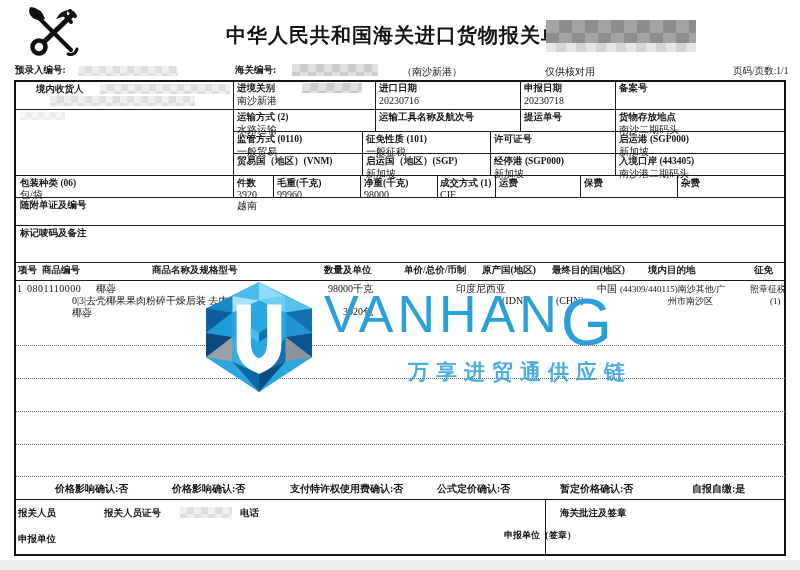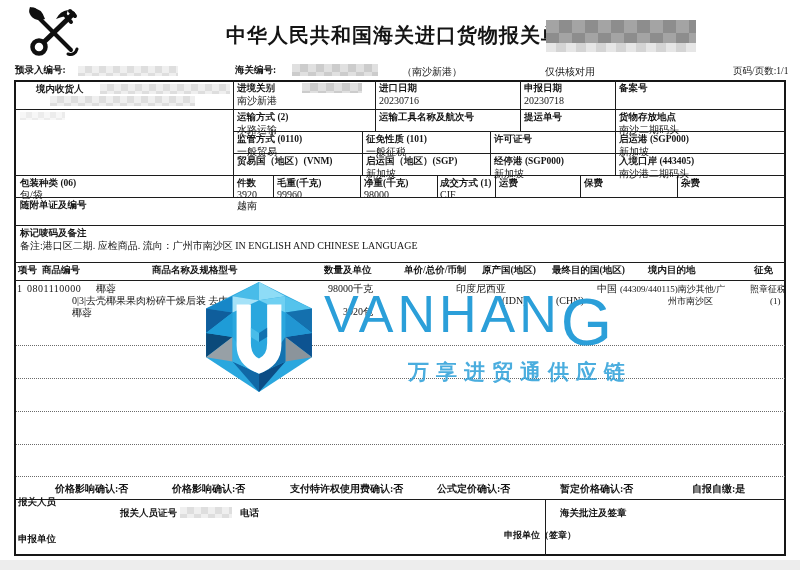--- a/index.html
+++ b/index.html
@@ -139,21 +139,20 @@
   <div class="val" style="left:364px;top:189px;">98000</div>
   <div class="lbl" style="left:440px;top:178px;">成交方式 (1)</div>
   <div class="val" style="left:440px;top:189px;">CIF</div>
   <div class="lbl" style="left:499px;top:178px;">运费</div>
   <div class="lbl" style="left:584px;top:178px;">保费</div>
   <div class="lbl" style="left:681px;top:178px;">杂费</div>
 
   <div class="lbl" style="left:20px;top:200px;">随附单证及编号</div>
 
   <div class="lbl" style="left:20px;top:228px;">标记唛码及备注</div>
-  <div class="val" style="left:20px;top:240px;">备注:港口区二期. 应检商品. 流向：广州市南沙区 IN ENGLISH AND CHINESE LANGUAGE</div>
 
   <div class="lbl" style="left:18px;top:265px;">项号</div>
   <div class="lbl" style="left:42px;top:265px;">商品编号</div>
   <div class="lbl" style="left:152px;top:265px;">商品名称及规格型号</div>
   <div class="lbl" style="left:324px;top:265px;">数量及单位</div>
   <div class="lbl" style="left:404px;top:265px;">单价/总价/币制</div>
   <div class="lbl" style="left:482px;top:265px;">原产国(地区)</div>
   <div class="lbl" style="left:552px;top:265px;">最终目的国(地区)</div>
   <div class="lbl" style="left:648px;top:265px;">境内目的地</div>
   <div class="lbl" style="left:754px;top:265px;">征免</div>
@@ -174,22 +173,22 @@
   <div class="val sm" style="left:750px;top:284px;">照章征税</div>
   <div class="val sm" style="left:770px;top:296px;">(1)</div>
 
   <div class="lbl" style="left:55px;top:483px;font-size:10px;">价格影响确认:否</div>
   <div class="lbl" style="left:172px;top:483px;font-size:10px;">价格影响确认:否</div>
   <div class="lbl" style="left:290px;top:483px;font-size:10px;">支付特许权使用费确认:否</div>
   <div class="lbl" style="left:437px;top:483px;font-size:10px;">公式定价确认:否</div>
   <div class="lbl" style="left:560px;top:483px;font-size:10px;">暂定价格确认:否</div>
   <div class="lbl" style="left:692px;top:483px;font-size:10px;">自报自缴:是</div>
 
-  <div class="lbl" style="left:18px;top:497px;">报关人员</div>
-  <div class="lbl" style="left:120px;top:508px;">报关人员证号</div>
+  <div class="lbl" style="left:18px;top:508px;">报关人员</div>
+  <div class="lbl" style="left:104px;top:508px;">报关人员证号</div>
   <div class="redact-light" style="left:180px;top:507px;width:52px;height:11px;"></div>
   <div class="lbl" style="left:240px;top:508px;">电话</div>
   <div class="lbl sm" style="left:456px;top:530px;padding-left:48px;">申报单位（签章）</div>
   <div class="lbl" style="left:560px;top:508px;">海关批注及签章</div>
   <div class="lbl" style="left:18px;top:534px;">申报单位</div>
 
   <div class="wm">
     <svg style="position:absolute;left:0;top:2px;" width="126" height="114" viewBox="0 0 120 112">
       <polygon points="60,2 112,28 112,76 60,110 8,76 8,28" fill="#2aa7de"></polygon>
       <polygon points="60,2 86,16 60,20" fill="#8edcf6"></polygon>

